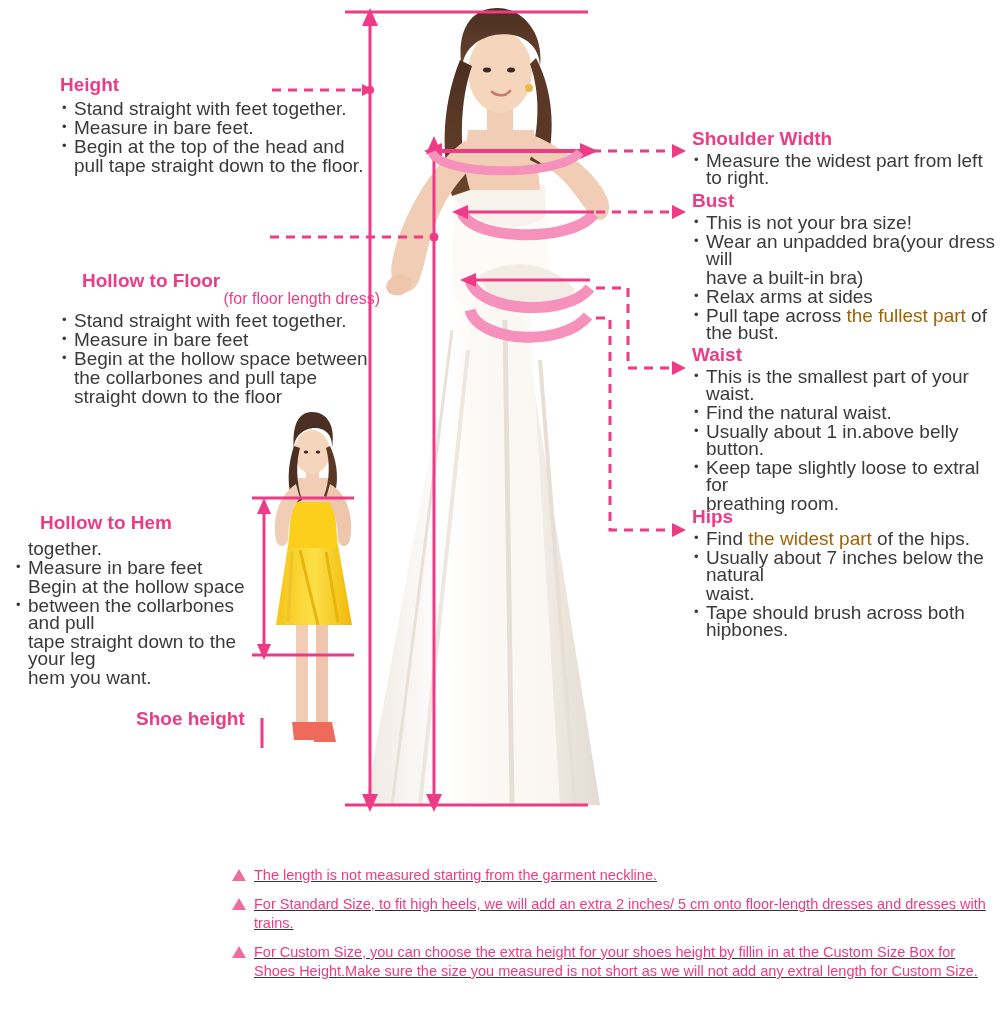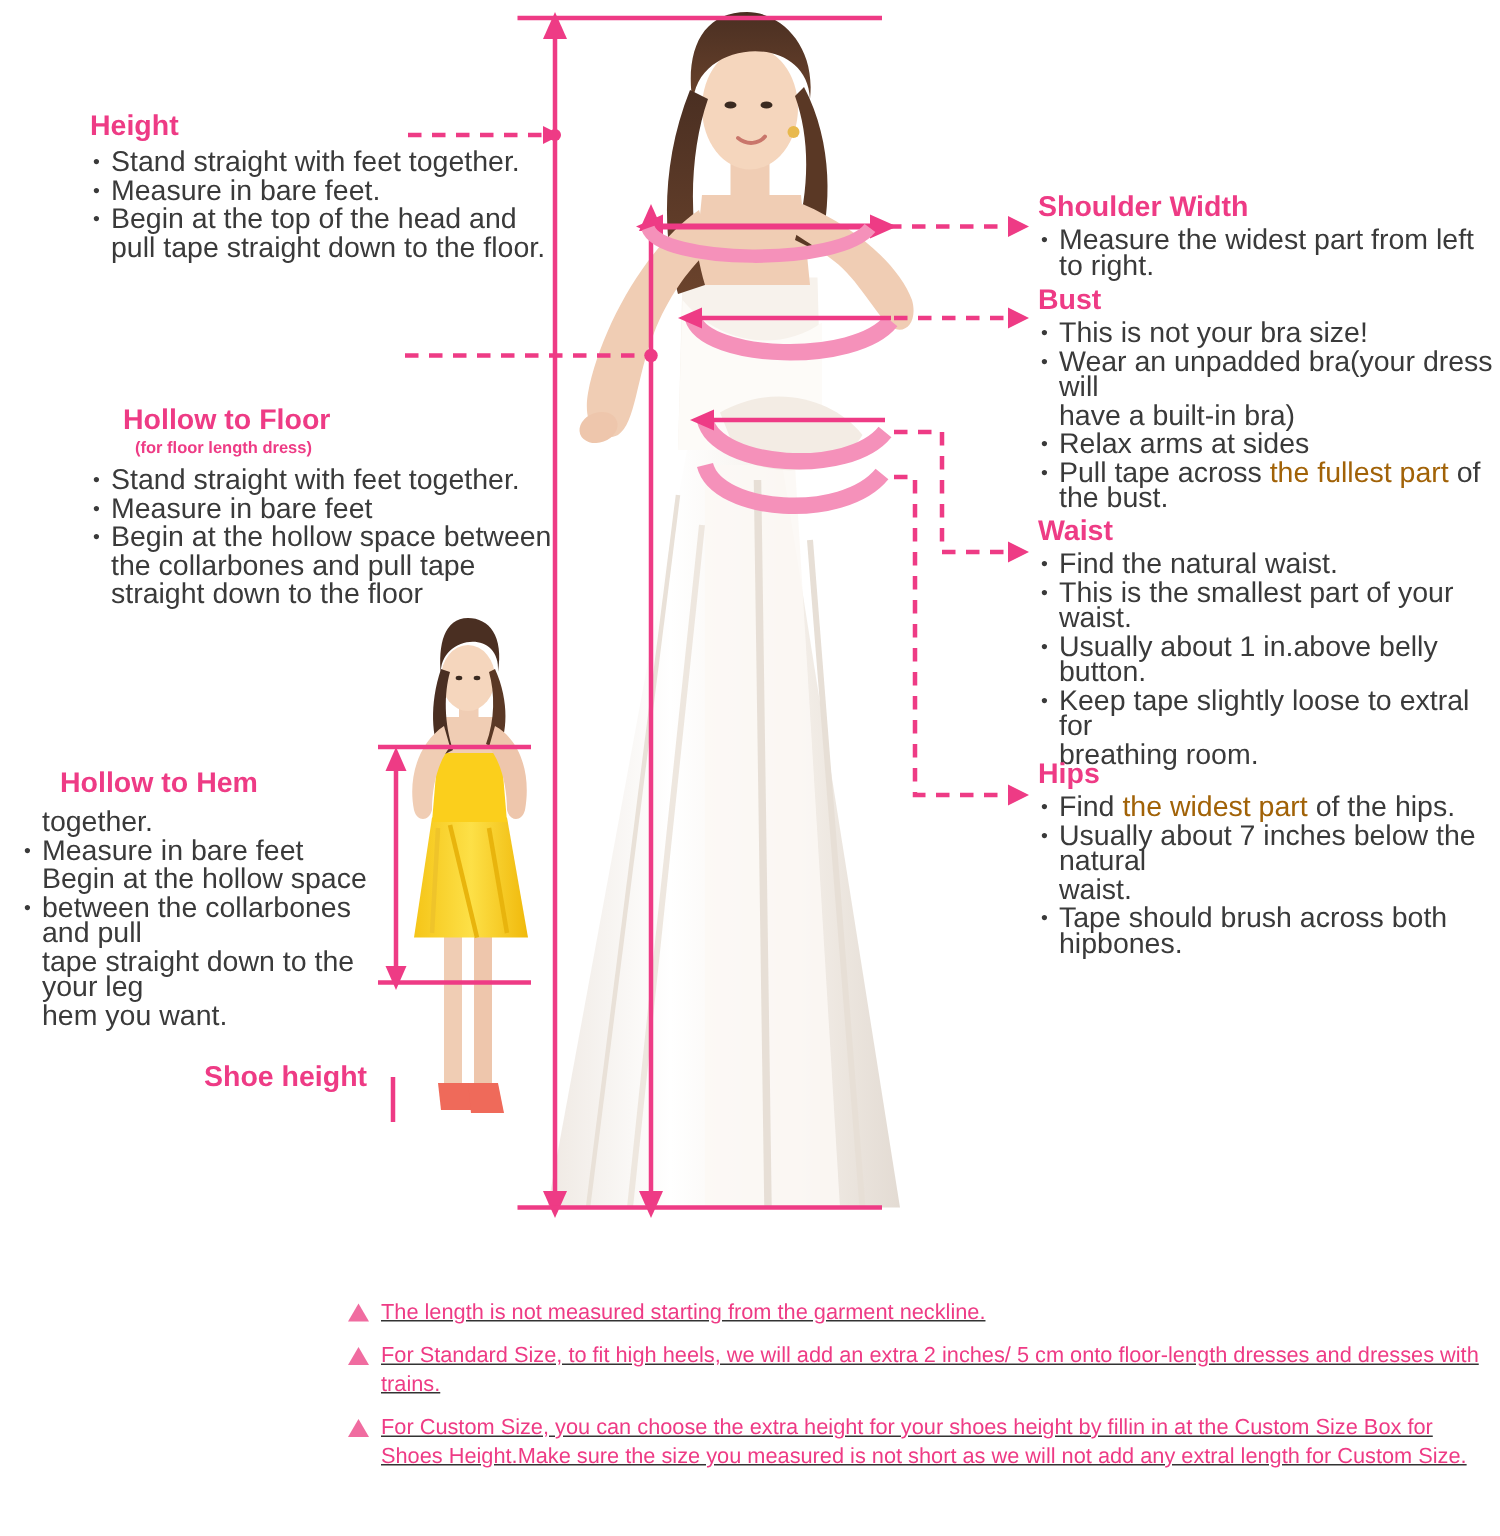--- a/index.html
+++ b/index.html
@@ -37,24 +37,25 @@
 
   .sect-title {
     color: #ee3b85;
     font-weight: bold;
     font-size: 19px;
     line-height: 22px;
     white-space: nowrap;
   }
   .sect-sub {
     color: #ee3b85;
-    font-weight: bold;
-    font-size: 11px;
+    font-weight: normal;
+    font-size: 16px;
     line-height: 14px;
     white-space: nowrap;
+    text-align: right;
   }
   ul.notes {
     list-style: none;
     margin: 4px 0 0 0;
     padding: 0;
   }
   ul.notes li {
     position: relative;
     padding-left: 14px;
     font-size: 19px;
@@ -308,22 +309,22 @@
       <li>Wear an unpadded bra(your dress will</li>
       <li class="nobullet">have a built-in bra)</li>
       <li>Relax arms at sides</li>
       <li>Pull tape across <span class="hl">the fullest part</span> of the bust.</li>
     </ul>
   </div>
 
   <div class="block" style="left:692px; top:344px; width:300px;">
     <div class="sect-title">Waist</div>
     <ul class="notes" style="margin-top:2px;">
+      <li>This is the smallest part of your waist.</li>
       <li>Find the natural waist.</li>
-      <li>This is the smallest part of your waist.</li>
       <li>Usually about 1 in.above belly button.</li>
       <li>Keep tape slightly loose to extral for</li>
       <li class="nobullet">breathing room.</li>
     </ul>
   </div>
 
   <div class="block" style="left:692px; top:506px; width:300px;">
     <div class="sect-title">Hips</div>
     <ul class="notes" style="margin-top:2px;">
       <li>Find <span class="hl">the widest part</span> of the hips.</li>

